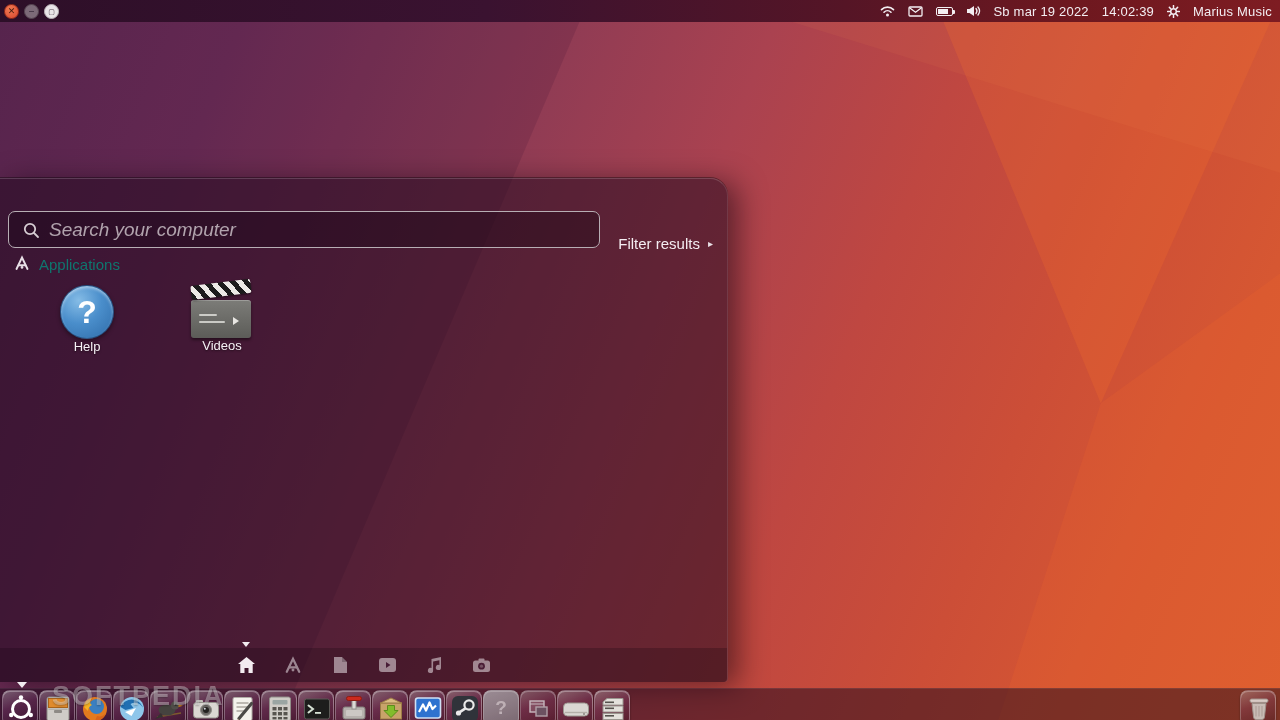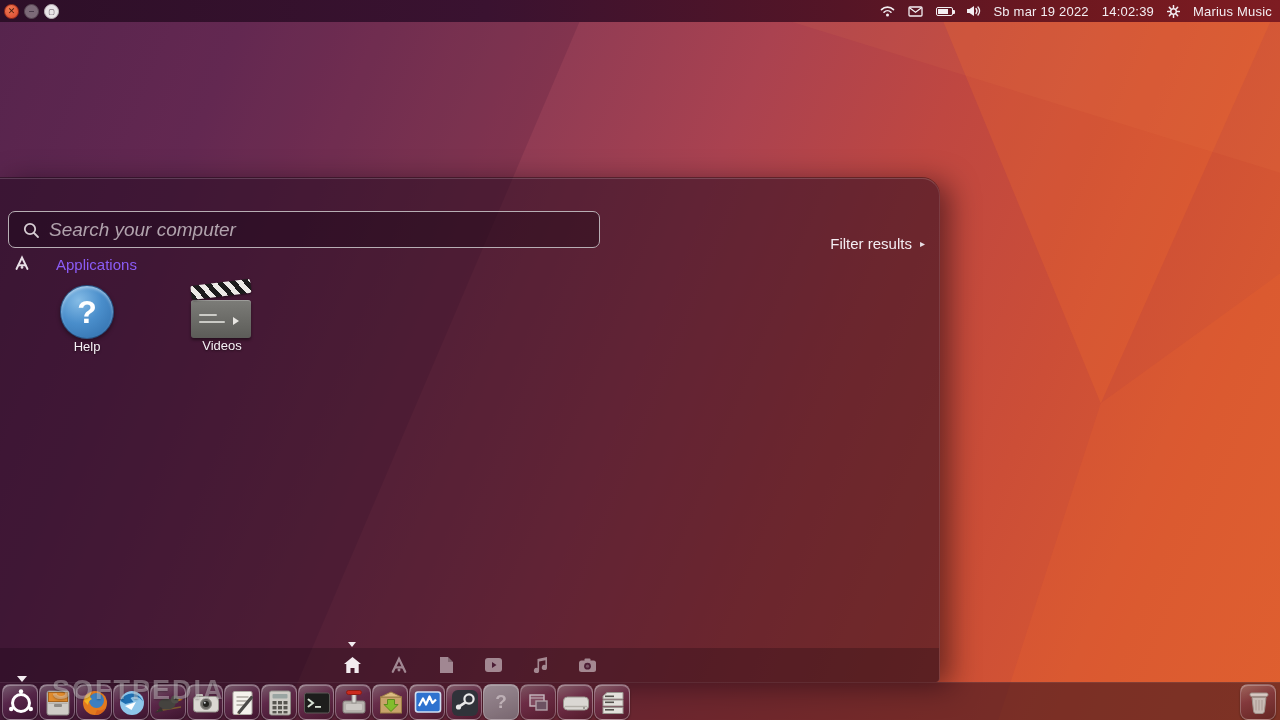--- a/index.html
+++ b/index.html
@@ -27,42 +27,42 @@
   .wbtn.min   { background:#7c6a78; border:1px solid #564552; color:#2e2030; }
   .wbtn.max   { background:#e9e5e8; border:1px solid #b9b2b6; color:#4a3c46; font-size:7px; }
   .indicators { display:flex; align-items:center; gap:13px; padding-right:8px; }
   .indicators svg { display:block; }
   .battery { width:17px; height:9px; border:1px solid #f3eef2; border-radius:2px; position:relative; }
   .battery .fill { position:absolute; left:1px; top:1px; bottom:1px; width:70%; background:#f3eef2; }
   .battery .nub { position:absolute; right:-3px; top:2px; width:2px; height:4px; background:#f3eef2; border-radius:0 1px 1px 0; }
   .clock, .username { letter-spacing:0.2px; }
 
   
-  .dash { position:absolute; left:0; top:178px; width:940px; height:504px;
+  .dash { position:absolute; left:0; top:178px; width:728px; height:504px;
     background:rgba(30,7,28,0.52);
     border-top:1px solid rgba(255,255,255,0.16);
     border-right:1px solid rgba(255,255,255,0.10);
     border-radius:0 18px 4px 0;
     box-shadow:10px 4px 28px rgba(15,0,12,0.50), 0 -1px 0 rgba(0,0,0,0.35);
     z-index:20; }
 
   .search-box { position:absolute; left:8px; top:32px; width:592px; height:37px;
     background:rgba(12,0,12,0.32); border:1px solid #b7aeb4; border-radius:7px; }
   .search-box input { position:absolute; inset:0; background:transparent; border:none; outline:none;
     padding-left:40px; font-family:"Liberation Sans", sans-serif;
     font-size:19px; font-style:italic; color:#d8cdd5; }
   .search-box input::placeholder { color:#b1a3ad; opacity:1; }
   .search-glass { position:absolute; left:13px; top:9px; }
 
   .filter { position:absolute; right:14px; top:40px; display:flex; align-items:center; gap:8px;
     color:#f4edf2; font-size:15px; cursor:default;margin-top:16px; }
   .filter .arrow { font-size:10px; color:#e8dfe5; }
 
-  .section-header { position:absolute; left:14px; top:76px; display:flex; align-items:center; gap:26px;
-    color:#8b5cf6; font-size:15px; }
+  .section-header { position:absolute; left:14px; top:76px; display:flex; align-items:center; gap:9px;
+    color:#0f766e; font-size:15px; }
   .lens-a { opacity:0.95; }
 
   .app-grid { position:absolute; left:22px; top:98px; display:flex; gap:5px; }
   .app-tile { width:130px; display:flex; flex-direction:column; align-items:center; cursor:pointer; }
   .app-label { margin-top:0; font-size:13px; color:#f6f1f5; text-align:center; line-height:1.18;
     max-width:120px; text-shadow:0 1px 2px rgba(0,0,0,0.5); }
 
   .icon-help-app { width:54px; height:54px; border-radius:50%; margin-top:8px;
     background:radial-gradient(circle at 34% 28%,#85bce6 0%,#4a8ecb 45%,#2e6ba8 100%);
     border:1px solid rgba(20,50,90,0.6); box-shadow:inset 0 2px 3px rgba(255,255,255,0.45), 0 2px 4px rgba(0,0,0,0.4);
@@ -97,21 +97,21 @@
   .lens-bar { position:absolute; left:0; right:0; bottom:0; height:34px;
     background:rgba(10,0,10,0.22); border-radius:0 0 4px 0;
     display:flex; align-items:center; justify-content:center; gap:27px; }
   .lens { width:20px; height:20px; display:flex; align-items:center; justify-content:center;
     opacity:0.52; cursor:pointer; position:relative; }
   .lens.active { opacity:1; }
   .lens.active::before { content:""; position:absolute; top:-13px; left:50%; margin-left:-4px;
     border-left:4px solid transparent; border-right:4px solid transparent; border-top:5px solid #f2ecf0; }
 
   
-  .launcher { position:absolute; left:0; bottom:0; width:1280px; height:38px;
+  .launcher { position:absolute; left:0; bottom:0; width:1280px; height:32px;
     background:rgba(28,6,26,0.50); border-top:1px solid rgba(255,255,255,0.07); z-index:30; }
   .launch-row { position:absolute; left:2px; top:1px; display:flex; gap:1px; }
   .tile { width:36px; height:36px; border-radius:8px; position:relative; cursor:pointer;
     background:linear-gradient(160deg,rgba(255,255,255,0.30) 0%,rgba(150,80,135,0.28) 42%,rgba(35,6,32,0.30) 100%);
     border:1px solid rgba(255,255,255,0.32);
     box-shadow:inset 0 1px 0 rgba(255,255,255,0.30), 0 1px 2px rgba(0,0,0,0.45); }
   .tile svg { position:absolute; left:2px; top:2px; }
   .tile.bfb { background:linear-gradient(160deg,#c котором 0,#c061a4 0%,#a23f86 55%,#7e2a66 100%); }
   .tile.dim { opacity:0.85; }
   .tile .glyph-help { position:absolute; inset:0; display:flex; align-items:center; justify-content:center;

